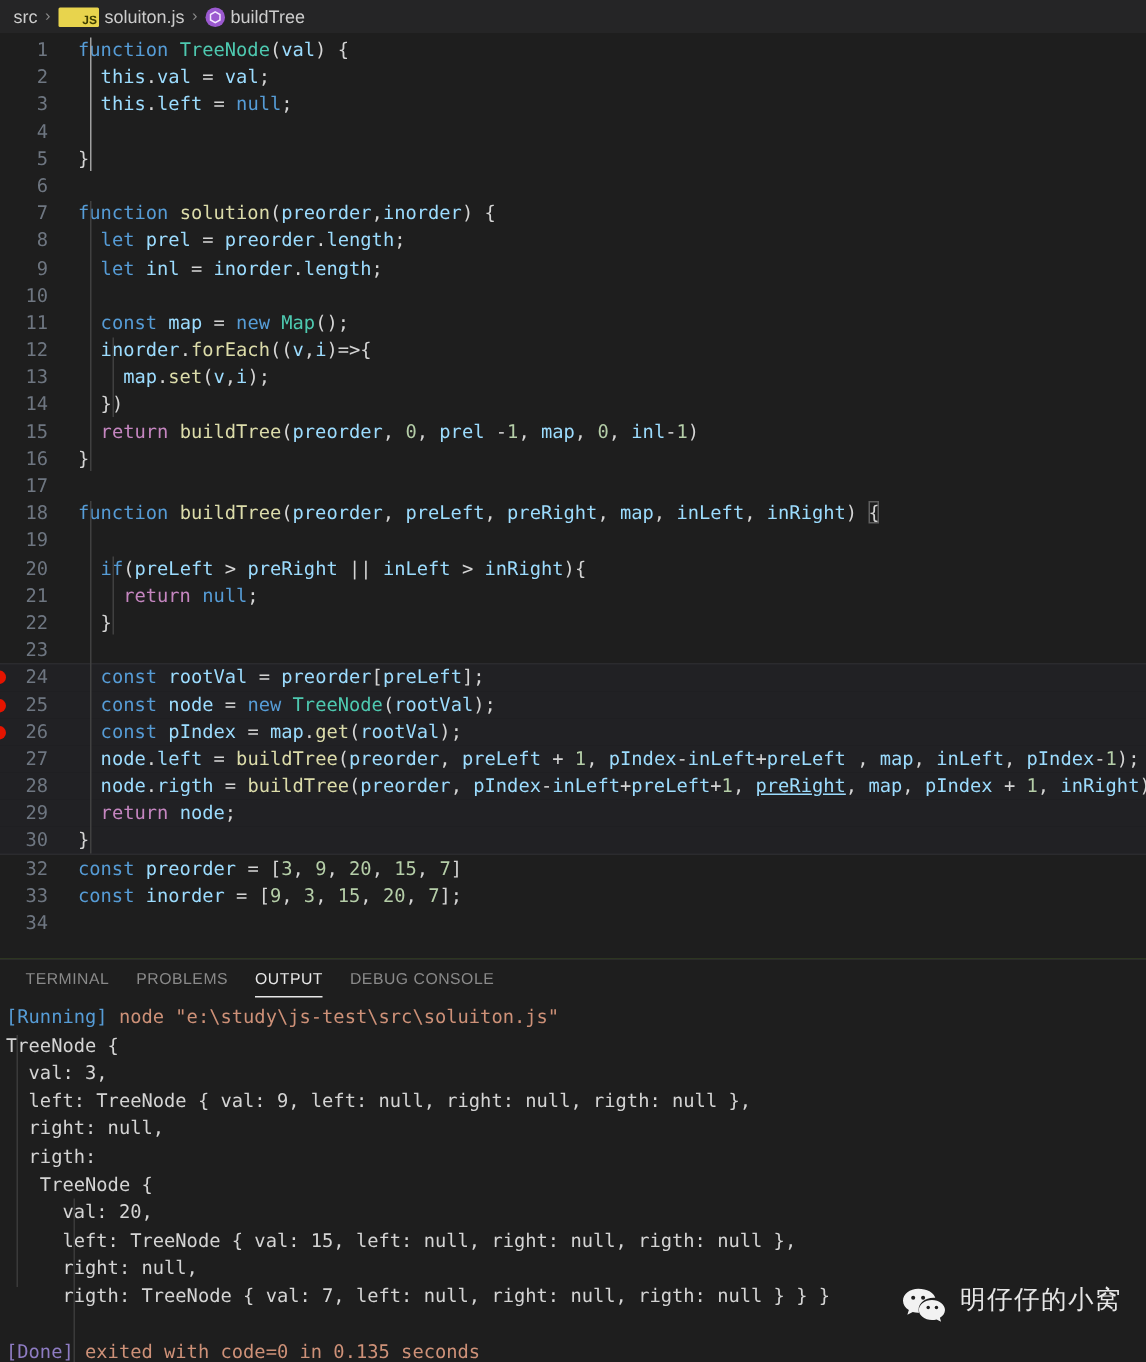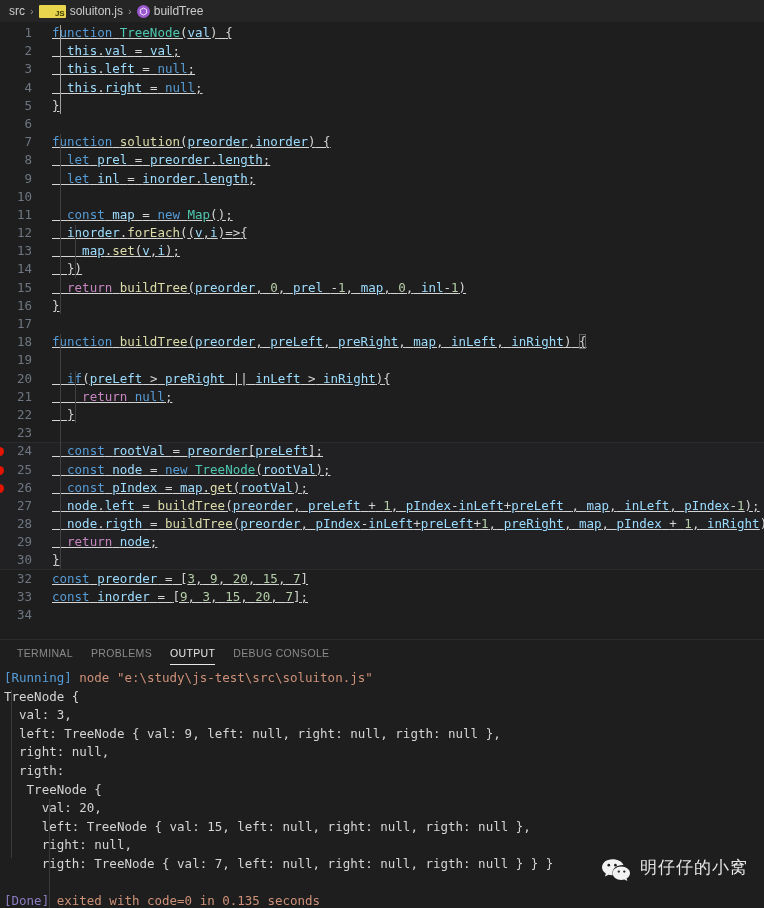--- a/index.html
+++ b/index.html
@@ -71,21 +71,21 @@
     color: #6e7681;
     font-size: 12.5px;
     position: relative;
     font-family: "DejaVu Sans Mono", "Liberation Mono", monospace;
   }
   .bp {
     position:absolute; left:-5px; top:5px;
     width: 9px; height: 9px; border-radius:50%;
     background:#e51400;
   }
-  .code { padding-left: 8px; color:#d4d4d4; position:relative;text-decoration:underline; }
+  .code { padding-left: 8px; color:#d4d4d4; position:relative; }
 
   
   .kw   { color:#569cd6; }   
   .ctl  { color:#c586c0; }   
   .fn   { color:#dcdcaa; }   
   .cls  { color:#4ec9b0; }   
   .var  { color:#9cdcfe; }   
   .num  { color:#b5cea8; }   
   .op   { color:#d4d4d4; }
   .und  { text-decoration: underline; text-decoration-color:#9cdcfe; }
@@ -182,21 +182,21 @@
       </span>
       <span class="bc-text">buildTree</span>
     </div>
   </div>
 
   <div class="editor">
     <div class="code-area" id="code-area">
         <div class="line"><div class="gutter">1</div><div class="code"><span class="kw">function</span> <span class="cls">TreeNode</span><span class="op">(</span><span class="var">val</span><span class="op">)</span> <span class="op">{</span></div></div>
         <div class="line"><div class="gutter">2</div><div class="code">  <span class="var">this</span><span class="op">.</span><span class="var">val</span> <span class="op">=</span> <span class="var">val</span><span class="op">;</span></div></div>
         <div class="line"><div class="gutter">3</div><div class="code">  <span class="var">this</span><span class="op">.</span><span class="var">left</span> <span class="op">=</span> <span class="kw">null</span><span class="op">;</span></div></div>
-        <div class="line"><div class="gutter">4</div><div class="code">  <span class="var">this</span><span class="op">.</span><span class="var">right</span> <span class="op">=</span> <span class="kw">null</span><span class="op">;</span></div></div>
+        <div class="line"><div class="gutter">4</div></div>
         <div class="line"><div class="gutter">5</div><div class="code"><span class="op">}</span></div></div>
         <div class="line"><div class="gutter">6</div><div class="code"></div></div>
         <div class="line"><div class="gutter">7</div><div class="code"><span class="kw">function</span> <span class="fn">solution</span><span class="op">(</span><span class="var">preorder</span><span class="op">,</span><span class="var">inorder</span><span class="op">)</span> <span class="op">{</span></div></div>
         <div class="line"><div class="gutter">8</div><div class="code">  <span class="kw">let</span> <span class="var">prel</span> <span class="op">=</span> <span class="var">preorder</span><span class="op">.</span><span class="var">length</span><span class="op">;</span></div></div>
         <div class="line"><div class="gutter">9</div><div class="code">  <span class="kw">let</span> <span class="var">inl</span> <span class="op">=</span> <span class="var">inorder</span><span class="op">.</span><span class="var">length</span><span class="op">;</span></div></div>
         <div class="line"><div class="gutter">10</div><div class="code"></div></div>
         <div class="line"><div class="gutter">11</div><div class="code">  <span class="kw">const</span> <span class="var">map</span> <span class="op">=</span> <span class="kw">new</span> <span class="cls">Map</span><span class="op">(</span><span class="op">)</span><span class="op">;</span></div></div>
         <div class="line"><div class="gutter">12</div><div class="code">  <span class="var">inorder</span><span class="op">.</span><span class="fn">forEach</span><span class="op">(</span><span class="op">(</span><span class="var">v</span><span class="op">,</span><span class="var">i</span><span class="op">)</span><span class="op">=</span><span class="op">&gt;</span><span class="op">{</span></div></div>
         <div class="line"><div class="gutter">13</div><div class="code">    <span class="var">map</span><span class="op">.</span><span class="fn">set</span><span class="op">(</span><span class="var">v</span><span class="op">,</span><span class="var">i</span><span class="op">)</span><span class="op">;</span></div></div>
         <div class="line"><div class="gutter">14</div><div class="code">  <span class="op">}</span><span class="op">)</span></div></div>

